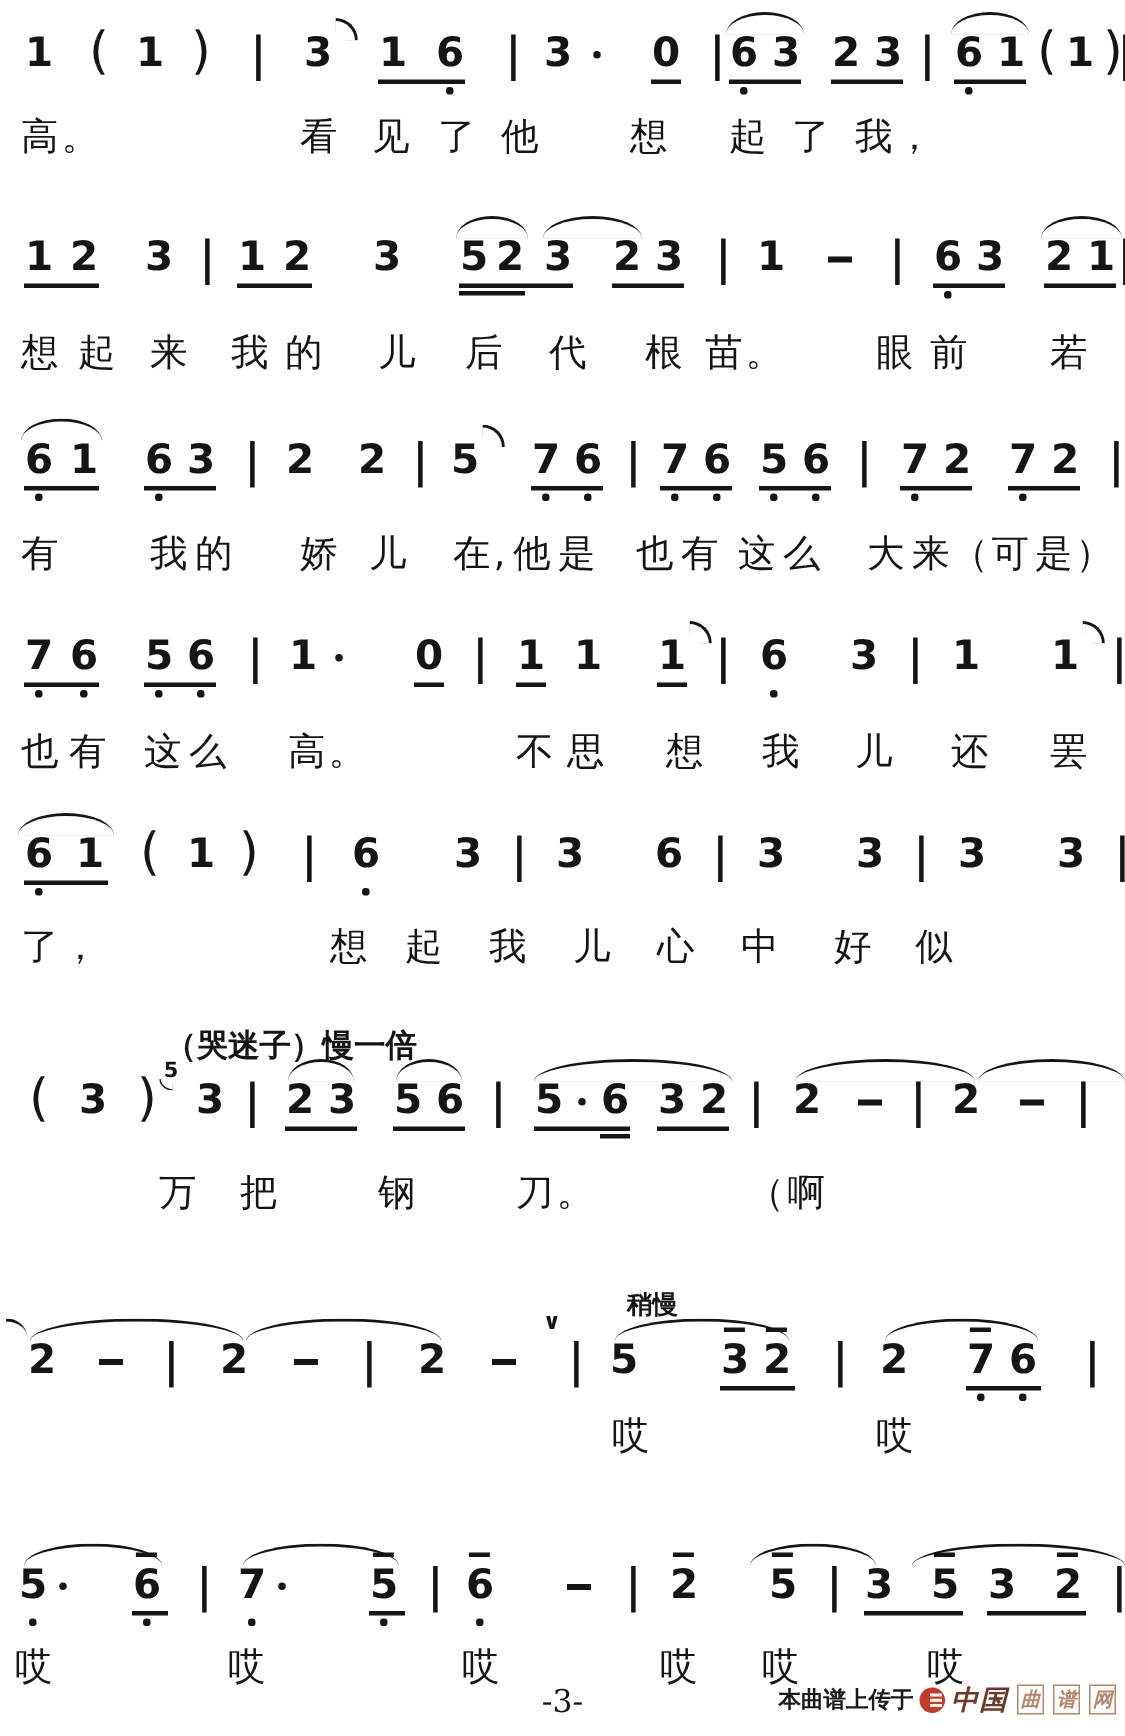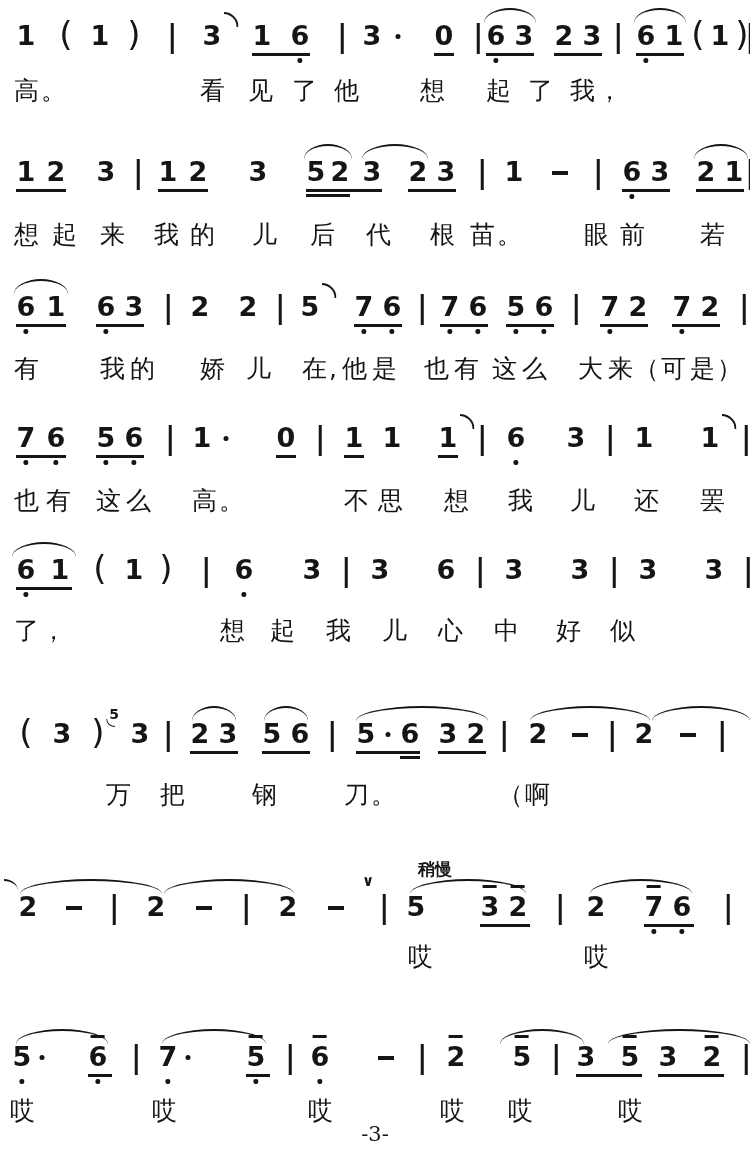--- a/index.html
+++ b/index.html
@@ -36,20 +36,28 @@
       box-shadow:0 3.5px 0 #fff,0 7px 0 #fff;}
   .site-cn{font-size:18px;font-weight:700;font-style:italic;color:#6b3a26;letter-spacing:1px;}
   .site-box{display:inline-block;font-size:13px;font-weight:700;color:#b5886b;border:1.5px solid #b5886b;
       padding:0 1.5px;margin-left:2px;font-style:italic;}
 </style>
 </head>
 <body>
 
 <div id="sheet">
   <div class="page-num">-3-</div>
+  <div class="footer-upload">
+    <span class="upload-text">本曲谱上传于</span>
+    <span class="logo-icon"></span>
+    <span class="site-cn">中国</span>
+    <span class="site-box">曲</span>
+    <span class="site-box">谱</span>
+    <span class="site-box">网</span>
+  </div>
 <span class="tok note" style="left: 26px; top: 22px;">1</span>
     <span class="tok paren" style="left: 66px; top: 17px;">(</span>
     <span class="tok note" style="left: 100px; top: 22px;">1</span>
     <span class="tok paren" style="left: 134px; top: 17px;">)</span>
     <div class="bar" style="left: 172px; top: 23px;"></div>
     <span class="tok note" style="left: 212px; top: 22px;">3<span class="slidemark"></span></span>
     <span class="tok note" style="left: 262px; top: 22px;">1</span>
     <span class="tok note" style="left: 300px; top: 22px;">6<span class="octdot"></span></span>
     <div class="bar" style="left: 342px; top: 23px;"></div>
     <span class="tok note" style="left: 372px; top: 22px;">3</span>
@@ -269,20 +277,21 @@
     <div class="slur" style="left: 192px; top: 706px; width: 44px;"></div>
     <div class="slur" style="left: 264px; top: 706px; width: 44px;"></div>
     <div class="slur" style="left: 356px; top: 706px; width: 132px;"></div>
     <div class="slur" style="left: 530px; top: 706px; width: 120px;"></div>
     <div class="slur" style="left: 652px; top: 706px; width: 98px;"></div>
     <span class="lyric" style="left: 106px; top: 778px;">万</span>
     <span class="lyric" style="left: 160px; top: 778px;">把</span>
     <span class="lyric" style="left: 252px; top: 778px;">钢</span>
     <span class="lyric" style="left: 344px; top: 778px;">刀。</span>
     <span class="lyric" style="left: 498px; top: 778px;">（啊</span>
+    <span class="annot" style="left: 110px; top: 683px; font-size: 21px;">（哭迷子）慢一倍</span>
     <div class="hook" style="left: 4px; top: 879px;"></div>
     <span class="tok note" style="left: 28px; top: 893px;">2</span>
     <div class="dash" style="left: 74px; top: 906px;"></div>
     <div class="bar" style="left: 114px; top: 894px;"></div>
     <span class="tok note" style="left: 156px; top: 893px;">2</span>
     <div class="dash" style="left: 204px; top: 906px;"></div>
     <div class="bar" style="left: 246px; top: 894px;"></div>
     <span class="tok note" style="left: 288px; top: 893px;">2</span>
     <div class="dash" style="left: 336px; top: 906px;"></div>
     <span class="tok breath" style="left: 368px; top: 874px;">∨</span>

